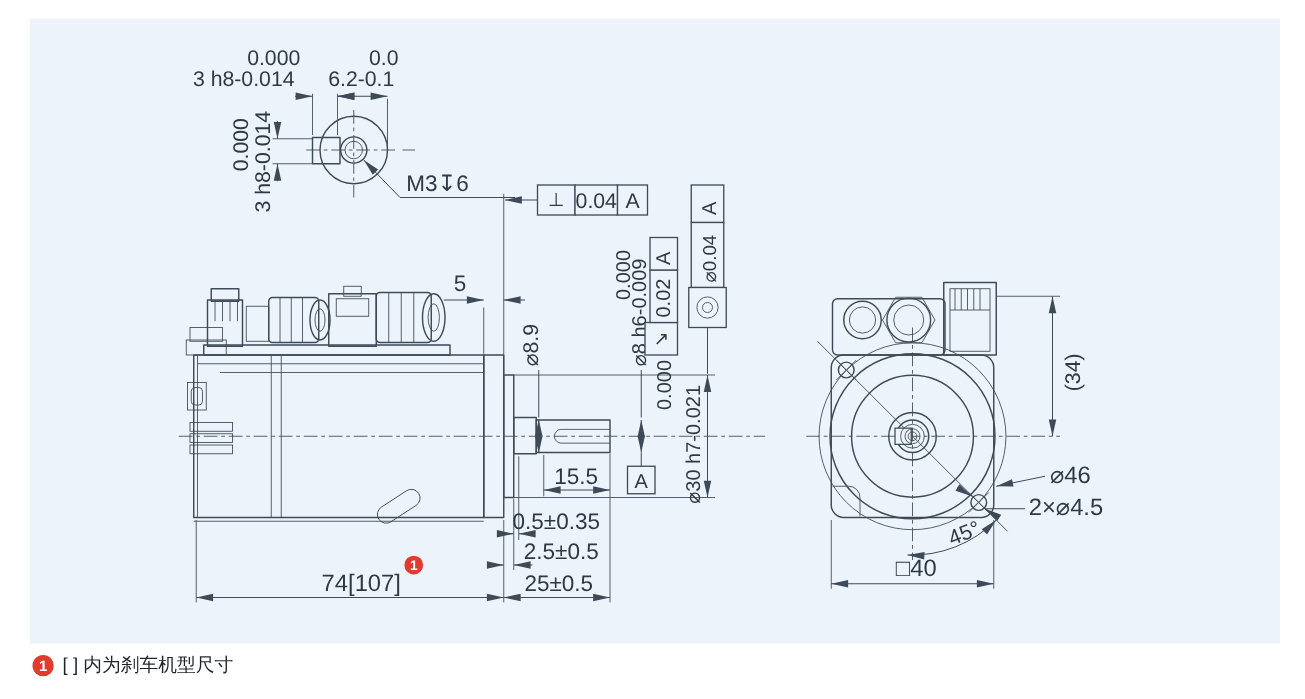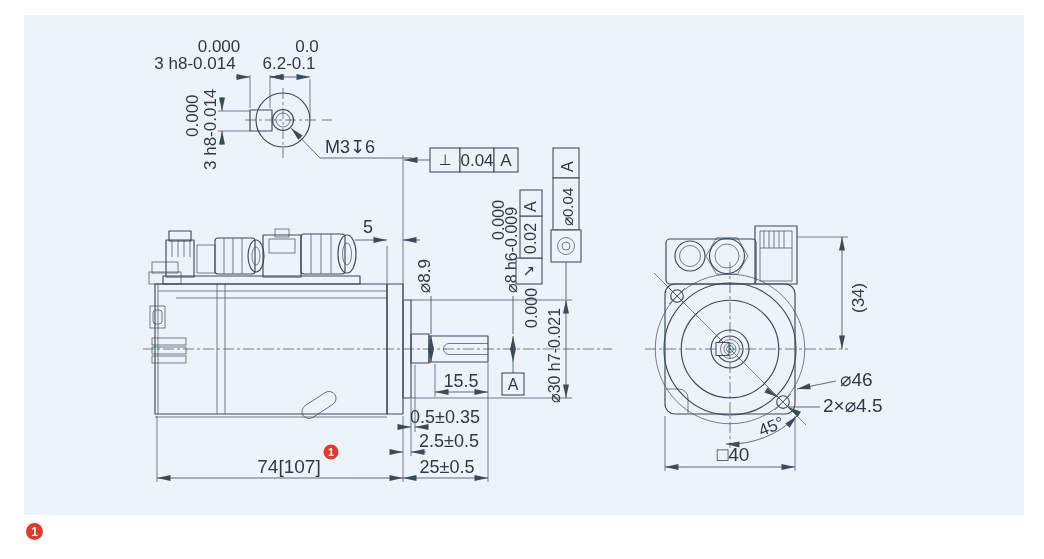--- a/index.html
+++ b/index.html
@@ -266,14 +266,15 @@
 
     <line class="tl" x1="665" y1="416" x2="665" y2="471"></line>
     <line class="tl" x1="795" y1="416" x2="795" y2="471"></line>
     <line class="dim" x1="665" y1="467" x2="795" y2="467" marker-start="url(#ar)" marker-end="url(#ar)"></line>
     <text class="tc f19" x="733" y="461">□40</text>
   </g>
 </svg>
 
 <div class="note">
   <span class="badge">1</span>
+  <span>[ ] 内为刹车机型尺寸</span>
 </div>
 </div>
 
 </body></html>

